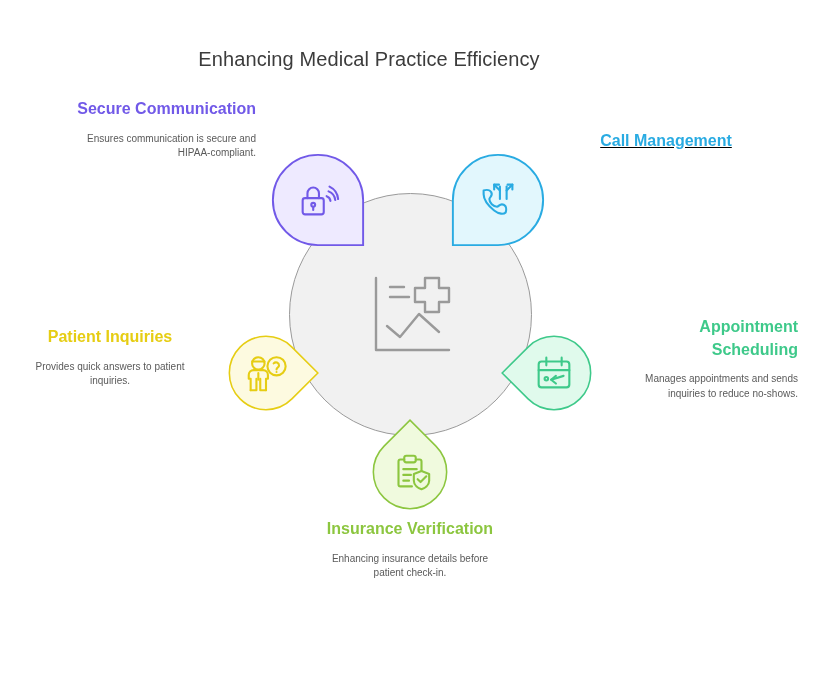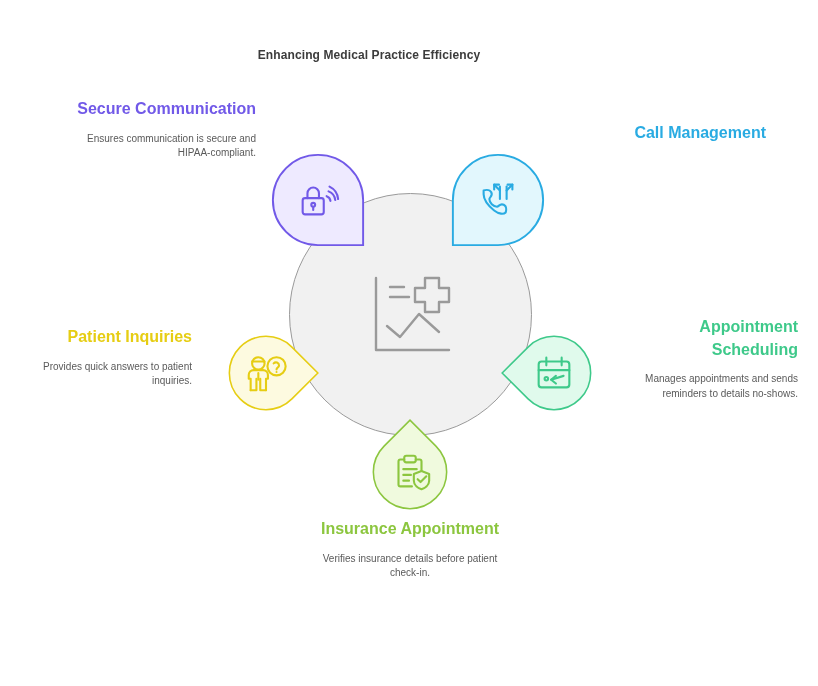--- a/index.html
+++ b/index.html
@@ -8,21 +8,21 @@
     background: #ffffff;
     font-family: "Liberation Sans", sans-serif;
     overflow: hidden;
   }
   #stage { position: relative; width: 818px; height: 686px; }
 
   .title {
     position: absolute;
     top: 48px; left: 0; width: 738px;
     text-align: center;
-    font-size: 12px; font-weight: bold;
+    font-size: 20px; font-weight: normal;
     color: #3c3c3c;
     letter-spacing: .1px;
   }
 
   
   .hub {
     position: absolute;
     left: 289px; top: 193px;
     width: 243px; height: 243px;
     border-radius: 50%;
@@ -76,27 +76,27 @@
   .block { position: absolute; }
   .block h3 {
     font-size: 16px; font-weight: bold; line-height: 1.42;
     margin-bottom: 11px;
   }
   .block p {
     font-size: 10px; line-height: 1.42; color: #5a5a5a;
   }
   .b-secure { left: 64px; top: 98px; width: 192px; text-align: right; }
   .b-secure h3 { color: #7159e8; }
-  .b-call   { left: 566px; top: 122px; width: 200px; text-align: right; }
+  .b-call   { left: 566px; top: 130px; width: 200px; text-align: center; text-decoration: underline; }
   .b-call h3 { color: #29abe2; }
   .b-appt   { left: 628px; top: 316px; width: 170px; text-align: right; }
   .b-appt h3 { color: #3ec98a; }
   .b-ins    { left: 320px; top: 518px; width: 180px; text-align: center; }
   .b-ins h3 { color: #8cc63f; }
-  .b-inq    { left: 10px; top: 326px; width: 182px; text-align: right; }
+  .b-inq    { left: 19px; top: 326px; width: 182px; text-align: center; }
   .b-inq h3 { color: #e6cd13; }
 </style>
 </head>
 <body>
 
 <div id="stage">
 
   <div class="title">Enhancing Medical Practice Efficiency</div>
 
   <div class="hub"></div>
@@ -193,26 +193,26 @@
     <h3>Secure Communication</h3>
     <p>Ensures communication is secure and HIPAA-compliant.</p>
   </div>
 
   <div class="block b-call">
     <h3>Call Management</h3>
   </div>
 
   <div class="block b-appt">
     <h3>Appointment Scheduling</h3>
-    <p>Manages appointments and sends reminders to details no-shows.</p>
+    <p>Manages appointments and sends inquiries to reduce no-shows.</p>
   </div>
 
   <div class="block b-ins">
-    <h3>Insurance Appointment</h3>
-    <p>Verifies insurance details before patient check-in.</p>
+    <h3>Insurance Verification</h3>
+    <p>Enhancing insurance details before patient check-in.</p>
   </div>
 
   <div class="block b-inq">
     <h3>Patient Inquiries</h3>
     <p>Provides quick answers to patient inquiries.</p>
   </div>
 
 </div>
 
 </body></html>

